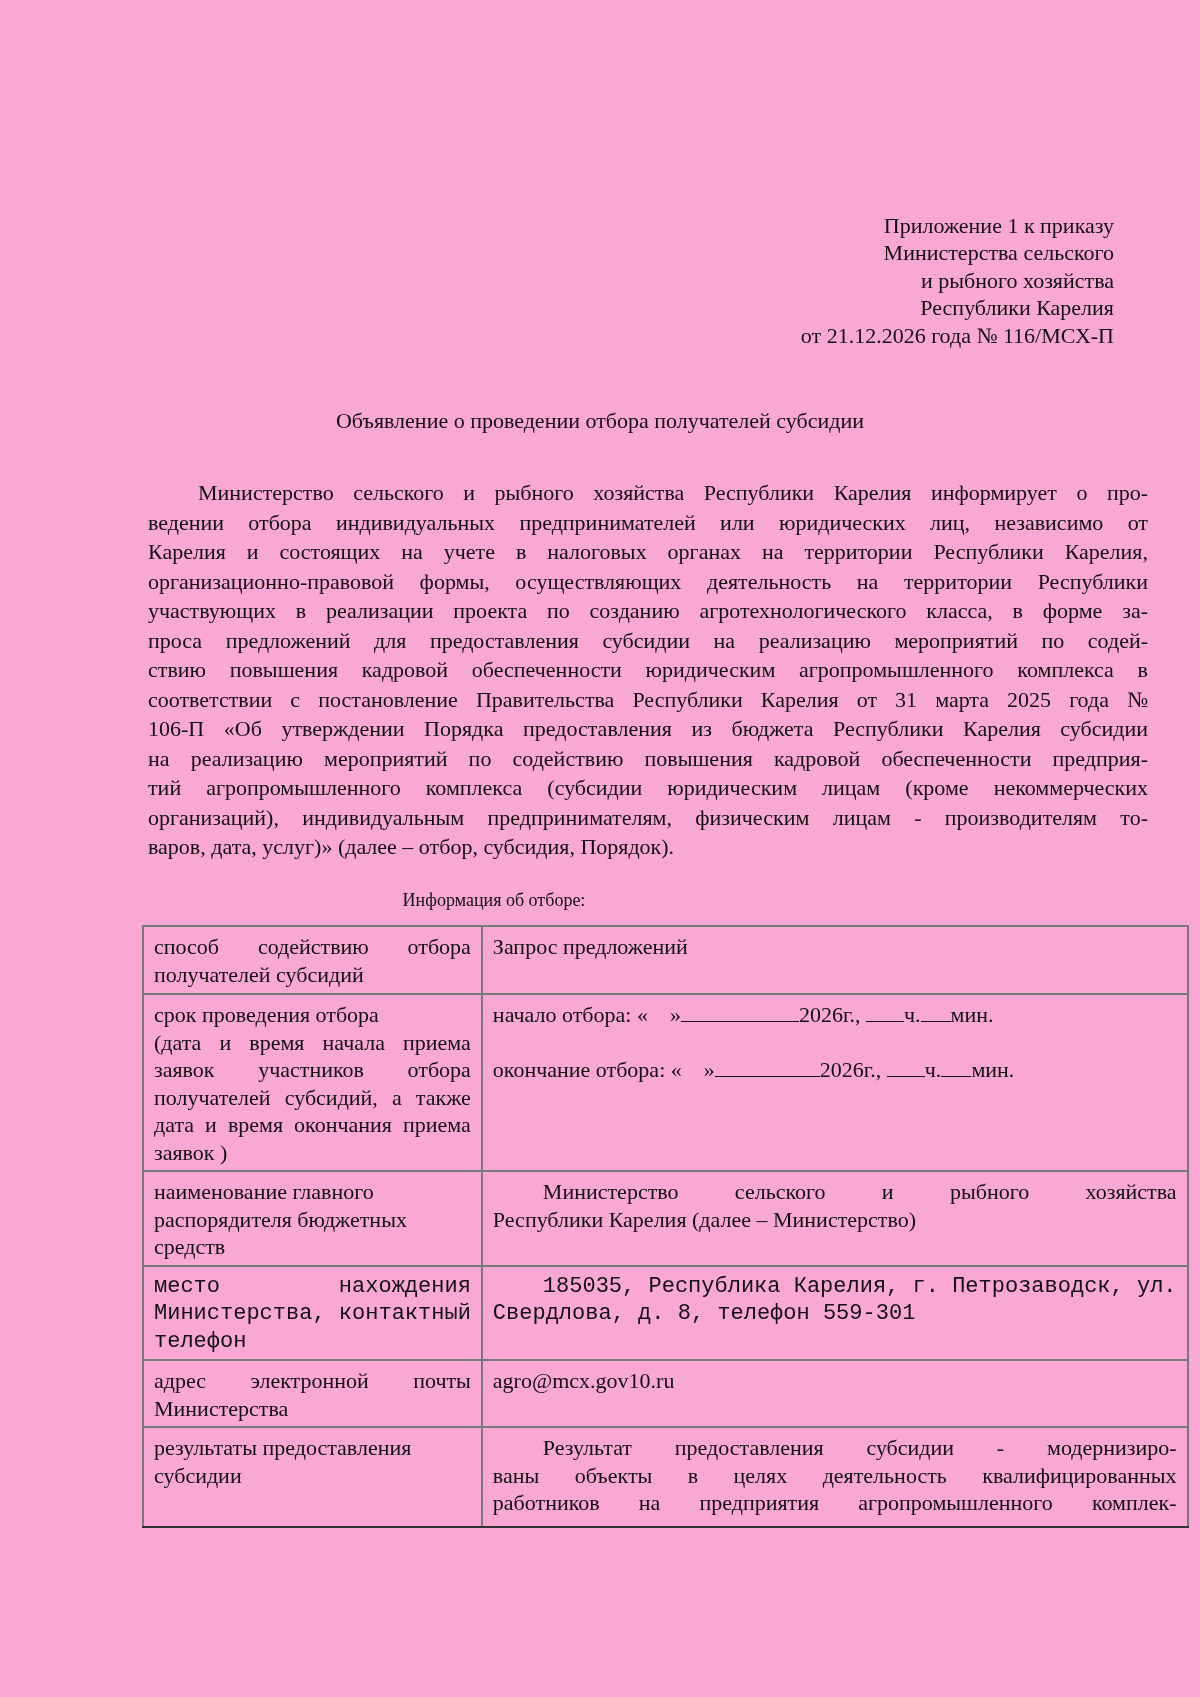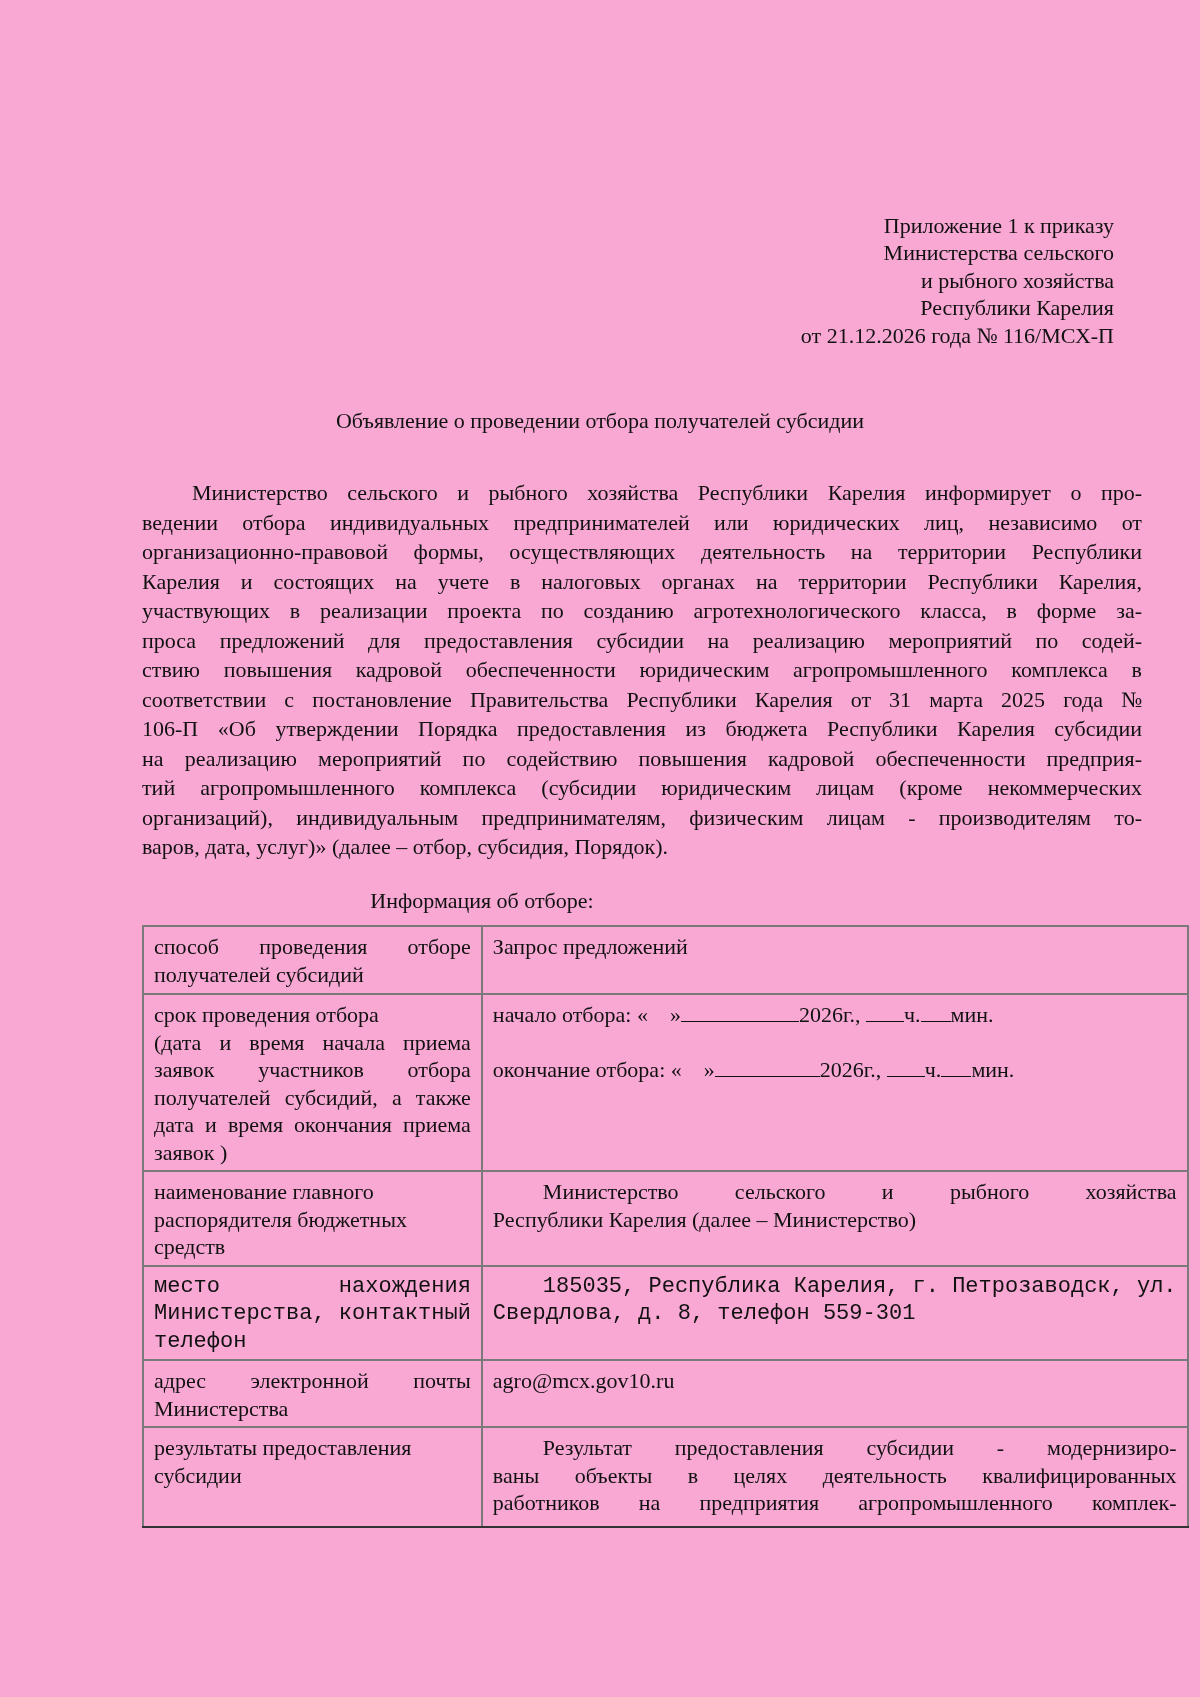--- a/index.html
+++ b/index.html
@@ -7,28 +7,28 @@
          font-family: "Liberation Serif", "DejaVu Serif", serif; color: #111; }
   .page { position: absolute; left: 0; top: 0; width: 1200px; height: 1697px; background: #f9a8d4; }
 
   .header-block { position: absolute; right: 86px; top: 212px; text-align: right;
                   font-size: 22px; line-height: 27.4px; }
   .header-block div { white-space: nowrap; }
 
   .title { position: absolute; left: 0; width: 1200px; top: 407px; text-align: center;
            font-size: 22px; line-height: 27px; }
 
-  .body-para { position: absolute; left: 142px; width: 1000px; top: 478px;
+  .body-para { position: absolute; left: 148px; width: 1000px; top: 478px;
                font-size: 22px; line-height: 29.5px; text-align: justify; }
   .body-para .ln { display: block; text-align: justify; text-align-last: justify; white-space: nowrap; }
   .body-para .ln.first { text-indent: 50px; }
   .body-para .ln.last { text-align-last: left; }
 
-  .info-caption { position: absolute; left: 0; width: 964px; top: 887px; text-align: center;
-                  font-size: 22px; line-height: 27px; }
+  .info-caption { position: absolute; left: 12px; width: 964px; top: 887px; text-align: center;
+                  font-size: 18px; line-height: 27px; }
 
   table.info { position: absolute; left: 142px; top: 925px; width: 1002px;
                border-collapse: collapse; font-size: 22px; line-height: 27.5px; }
   table.info td { border: 2px solid #7a7a7a; vertical-align: top; padding: 6px 10px 4px 10px; }
   table.info td.lbl { width: 341px; }
   table.info td.val { }
   .just { text-align: justify; }
   .just .ln { display: block; text-align: justify; text-align-last: justify; white-space: nowrap; }
   .just .ln.last { text-align-last: left; }
   .indent { text-indent: 50px; }
@@ -47,41 +47,41 @@
     <div>и рыбного хозяйства</div>
     <div>Республики Карелия</div>
     <div>от 21.12.2026 года № 116/МСХ-П</div>
   </div>
 
   <div class="title">Объявление о проведении отбора получателей субсидии</div>
 
   <div class="body-para">
     <span class="ln first">Министерство сельского и рыбного хозяйства Республики Карелия информирует о про-</span>
     <span class="ln">ведении отбора индивидуальных предпринимателей или юридических лиц, независимо от</span>
+    <span class="ln">Карелия и состоящих на учете в налоговых органах на территории Республики Карелия,</span>
     <span class="ln">организационно-правовой формы, осуществляющих деятельность на территории Республики</span>
-    <span class="ln">Карелия и состоящих на учете в налоговых органах на территории Республики Карелия,</span>
     <span class="ln">участвующих в реализации проекта по созданию агротехнологического класса, в форме за-</span>
     <span class="ln">проса предложений для предоставления субсидии на реализацию мероприятий по содей-</span>
     <span class="ln">ствию повышения кадровой обеспеченности юридическим агропромышленного комплекса в</span>
     <span class="ln">соответствии с постановление Правительства Республики Карелия от 31 марта 2025 года №</span>
     <span class="ln">106-П «Об утверждении Порядка предоставления из бюджета Республики Карелия субсидии</span>
     <span class="ln">на реализацию мероприятий по содействию повышения кадровой обеспеченности предприя-</span>
     <span class="ln">тий агропромышленного комплекса (субсидии юридическим лицам (кроме некоммерческих</span>
     <span class="ln">организаций), индивидуальным предпринимателям, физическим лицам - производителям то-</span>
     <span class="ln last">варов, дата, услуг)» (далее – отбор, субсидия, Порядок).</span>
   </div>
 
   <div class="info-caption">Информация об отборе:</div>
 
   <table class="info">
 
     <tbody>
         <tr style="height:68px;">
       <td class="lbl just">
-        <span class="ln">способ проведения отборе</span>
+        <span class="ln">способ содействию отбора</span>
         <span class="ln last">получателей субсидий</span>
       </td>
       <td class="val">Запрос предложений</td>
     </tr>
 
     <tr style="height:177px;">
       <td class="lbl just">
         <span class="ln last">срок проведения отбора</span>
         <span class="ln">(дата и время начала приема</span>
         <span class="ln">заявок участников отбора</span>

